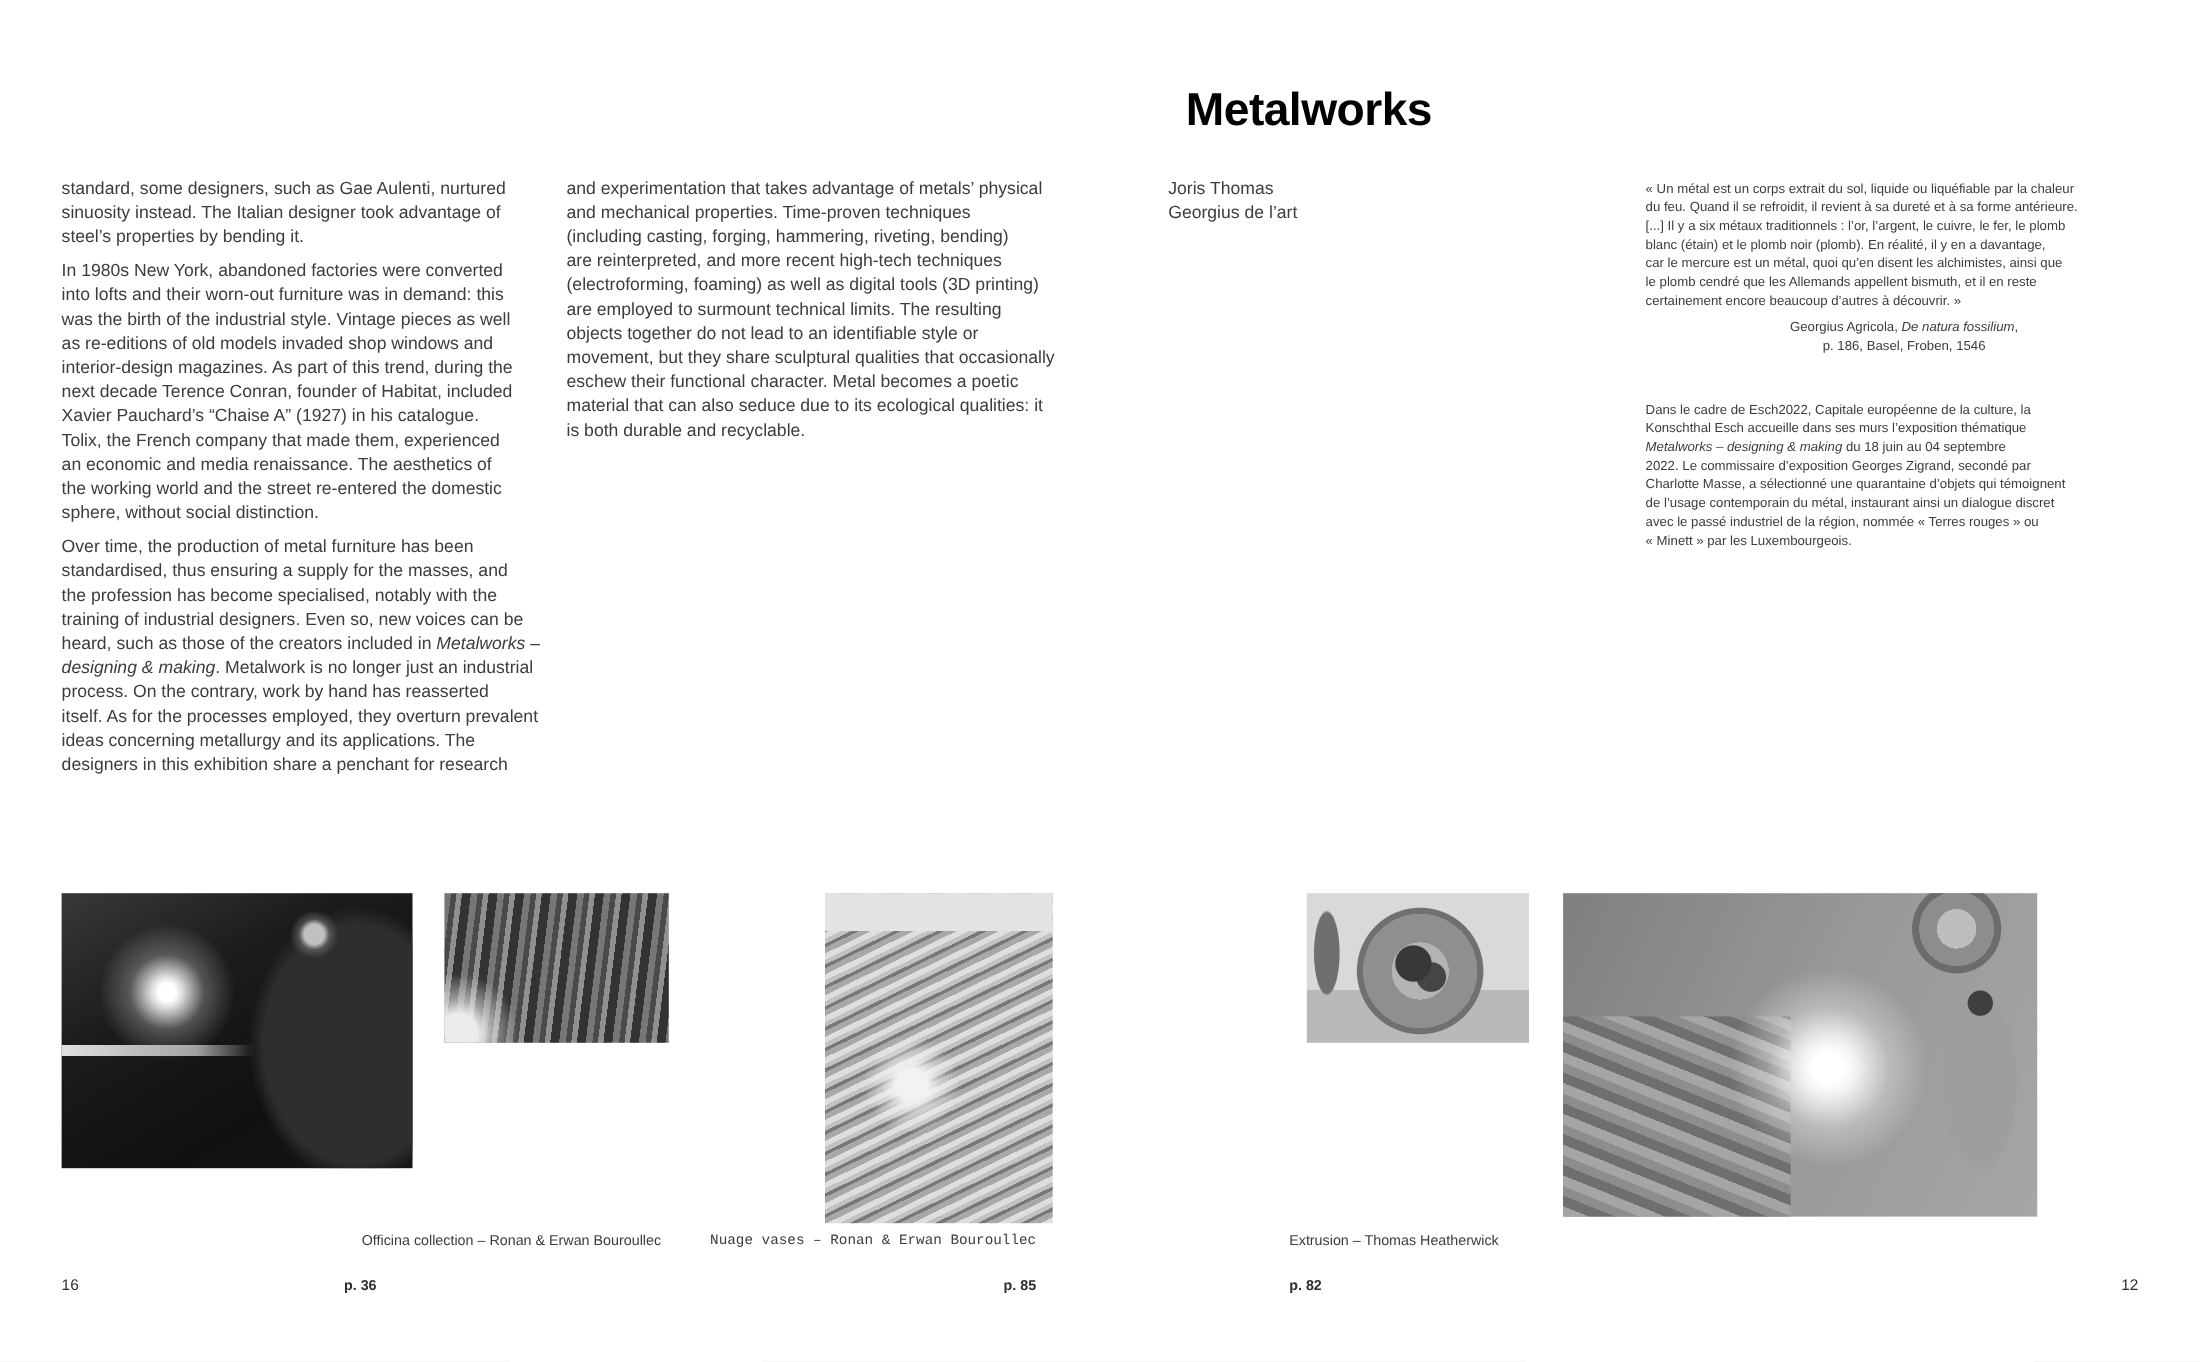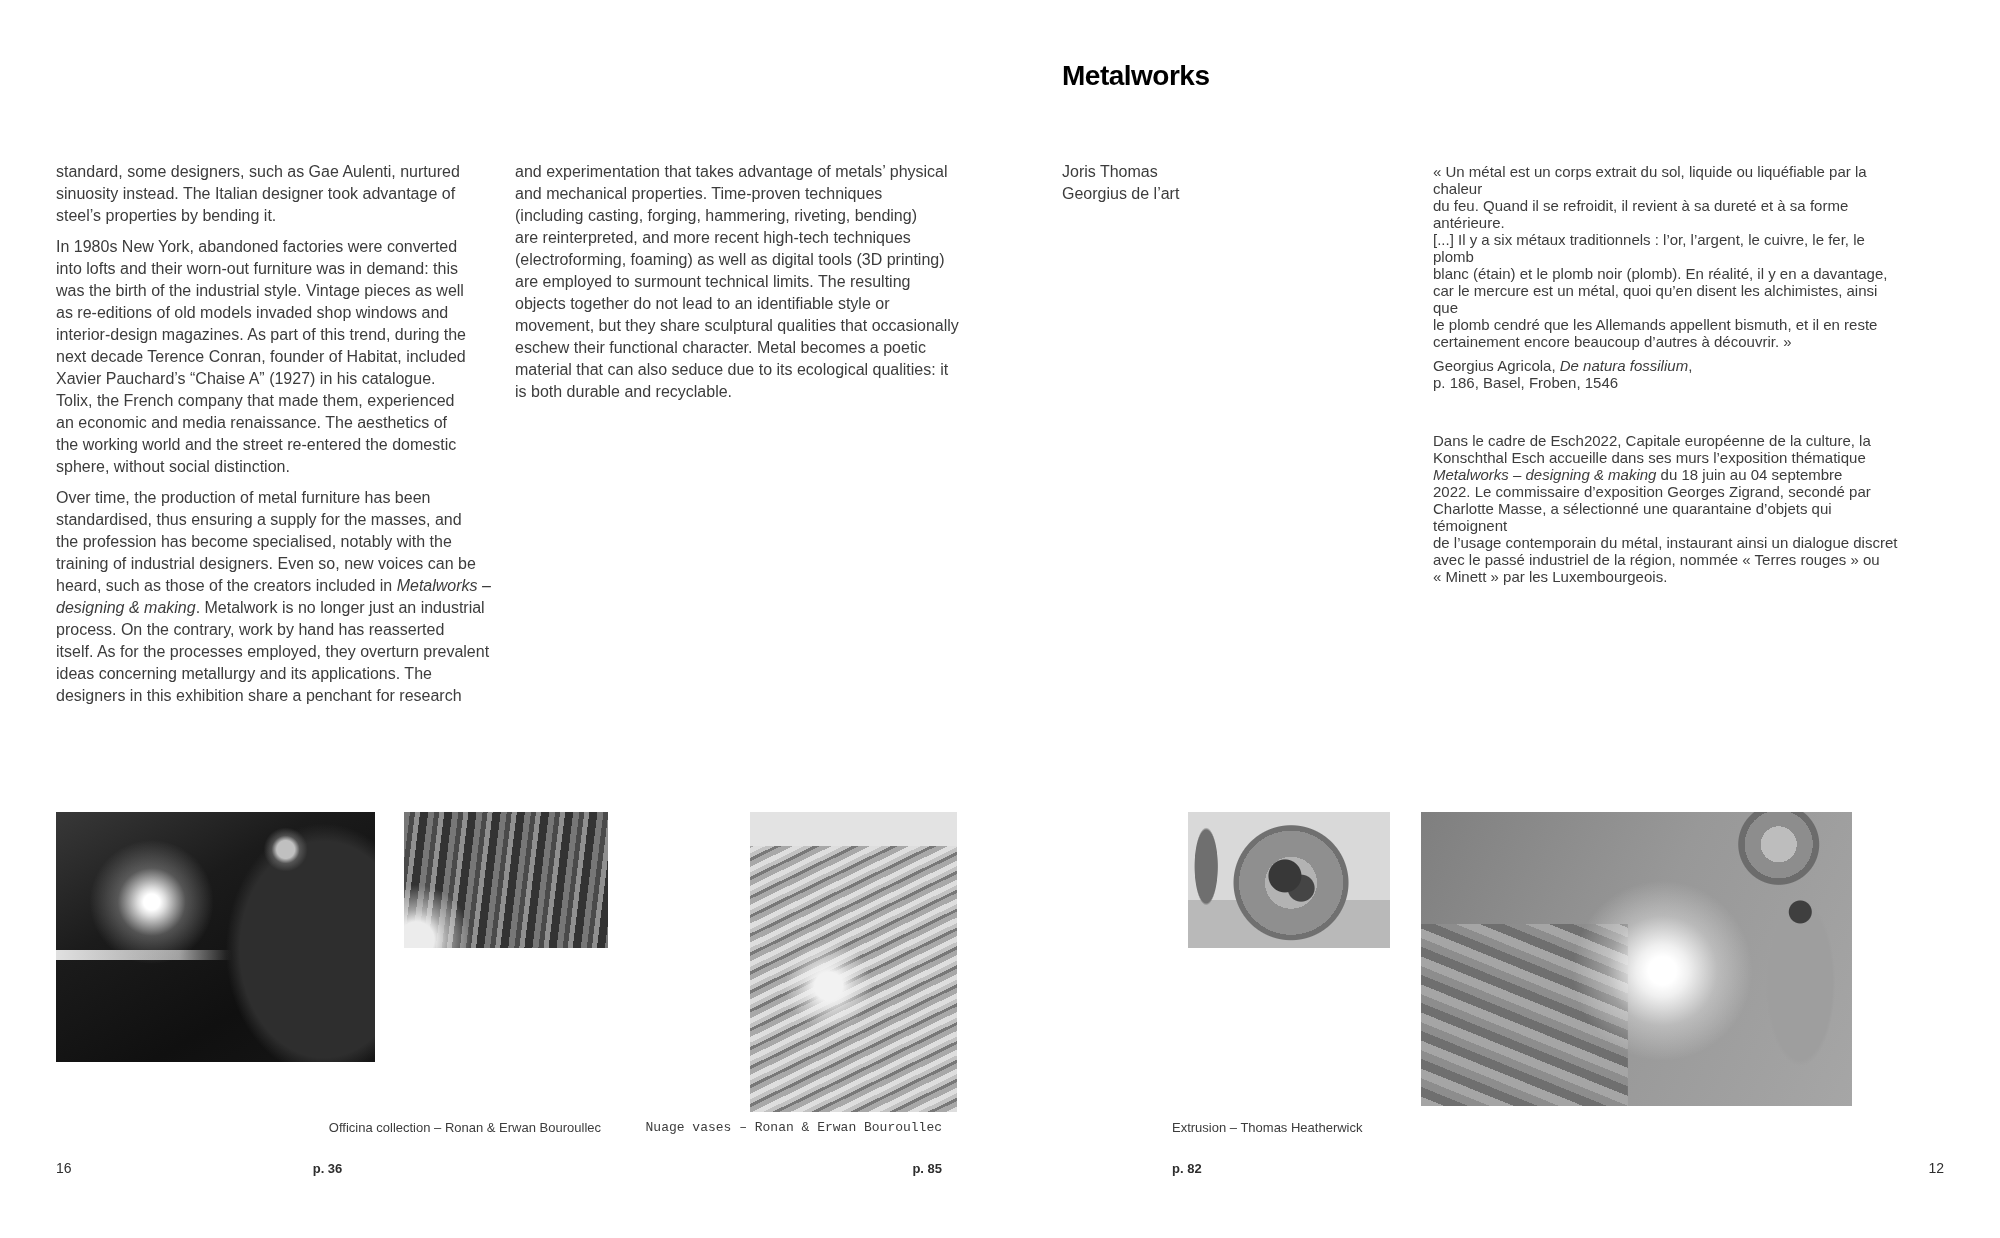--- a/index.html
+++ b/index.html
@@ -1,32 +1,32 @@
 <!DOCTYPE html>
 <html><head>
 <meta charset="utf-8">
 <style>
   html,body { margin:0; padding:0; background:#e8e8e8; }
   .spread {
     position:relative; width:2000px; height:1238px; background:#ffffff;
     font-family:"Liberation Sans", sans-serif; color:#3c3c3c; overflow:hidden;
   }
   .title {
-    position:absolute; left:1062px; top:60px; margin:0;
-    font-size:28px; font-weight:bold; color:#000; letter-spacing:-0.5px;
+    position:absolute; left:1062px; top:60px; margin:16px;
+    font-size:42px; font-weight:bold; color:#000; letter-spacing:-0.5px;
   }
   .col { position:absolute; font-size:16px; line-height:22px; }
   .col p { margin:0 0 9px 0; white-space:pre-wrap; }
   .col p:last-child { margin-bottom:0; }
   .col-en-1 { left:56px;  top:161px; width:470px; }
   .col-en-2 { left:515px; top:161px; width:480px; }
   .author   { position:absolute; left:1062px; top:161px; font-size:16px; line-height:22px; }
-  .col-fr   { left:1433px; top:163px; width:470px; font-size:15px; line-height:17px; }
+  .col-fr   { left:1496px; top:163px; width:470px; font-size:12px; line-height:17px; }
   .col-fr p { margin:0; white-space:pre-wrap; }
-  .fr-attr p  { margin-top:7px; }
+  .fr-attr p  { margin-top:7px;text-align:center; }
   .fr-intro p { margin-top:41px; }
   em { font-style:italic; }
 
   .photo { position:absolute; background-repeat:no-repeat; }
   .photo1 { left:56px;  top:812px; width:319px; height:250px;
     background-image:
       radial-gradient(circle at 30% 36%, #ffffff 0 8px, rgba(255,255,255,.85) 14px, rgba(190,190,190,.35) 34px, rgba(80,80,80,0) 62px),
       linear-gradient(90deg, rgba(235,235,235,.95), rgba(235,235,235,.65) 70%, rgba(235,235,235,0)),
       radial-gradient(circle at 72% 15%, #c0c0c0 0 9px, rgba(110,110,110,.6) 14px, rgba(0,0,0,0) 22px),
       radial-gradient(140px 180px at 84% 55%, #2e2e2e 0 60%, rgba(0,0,0,0) 70%),

